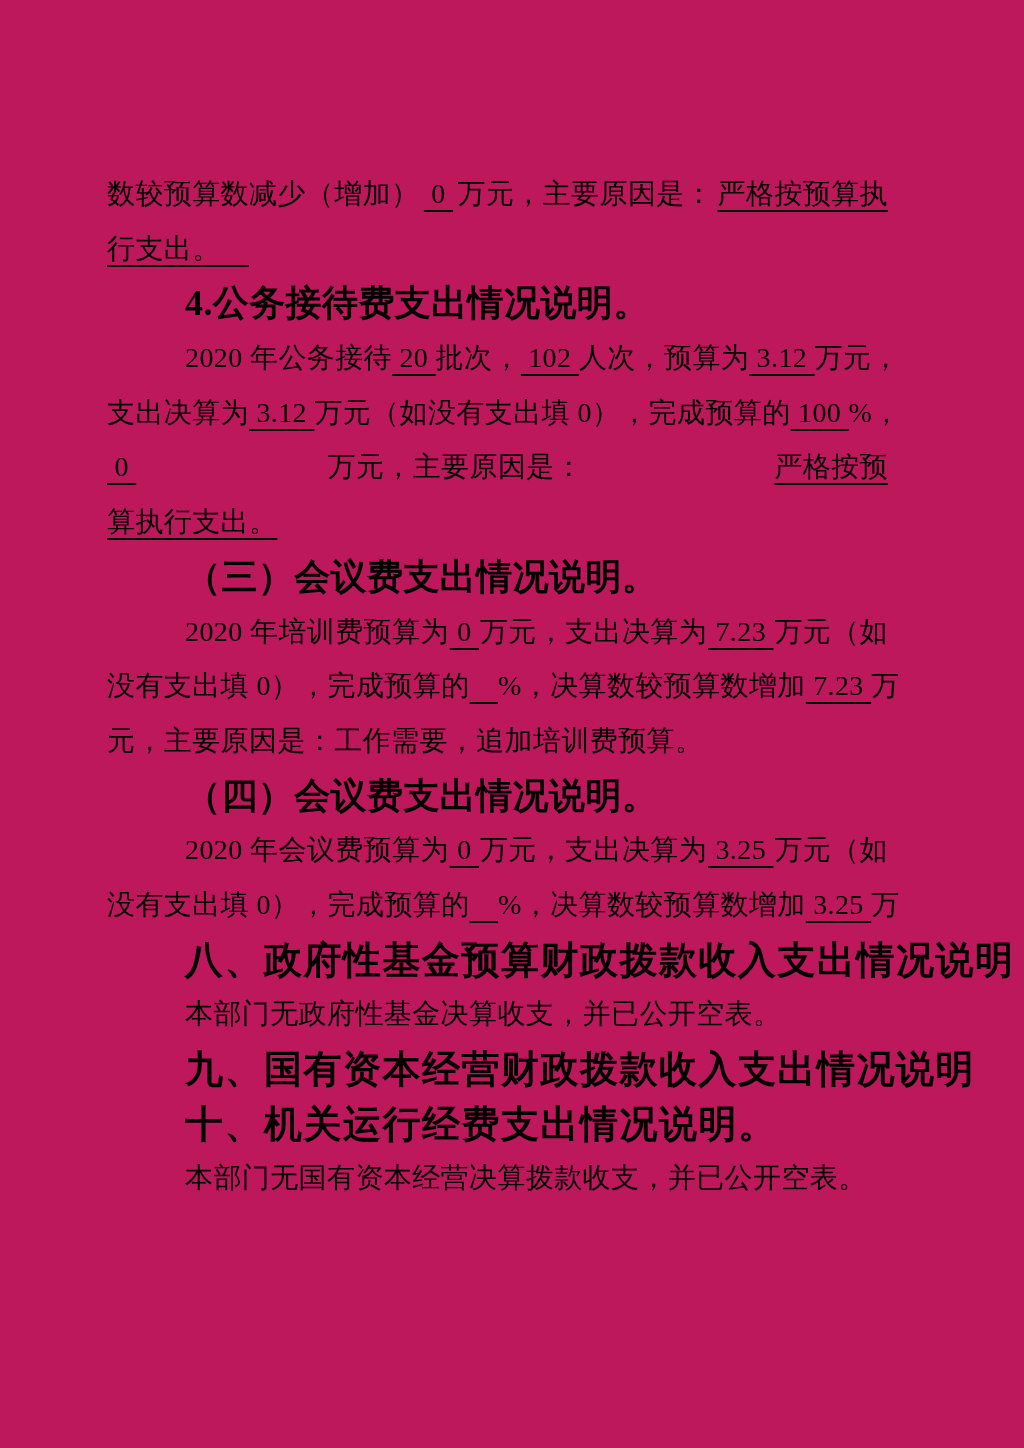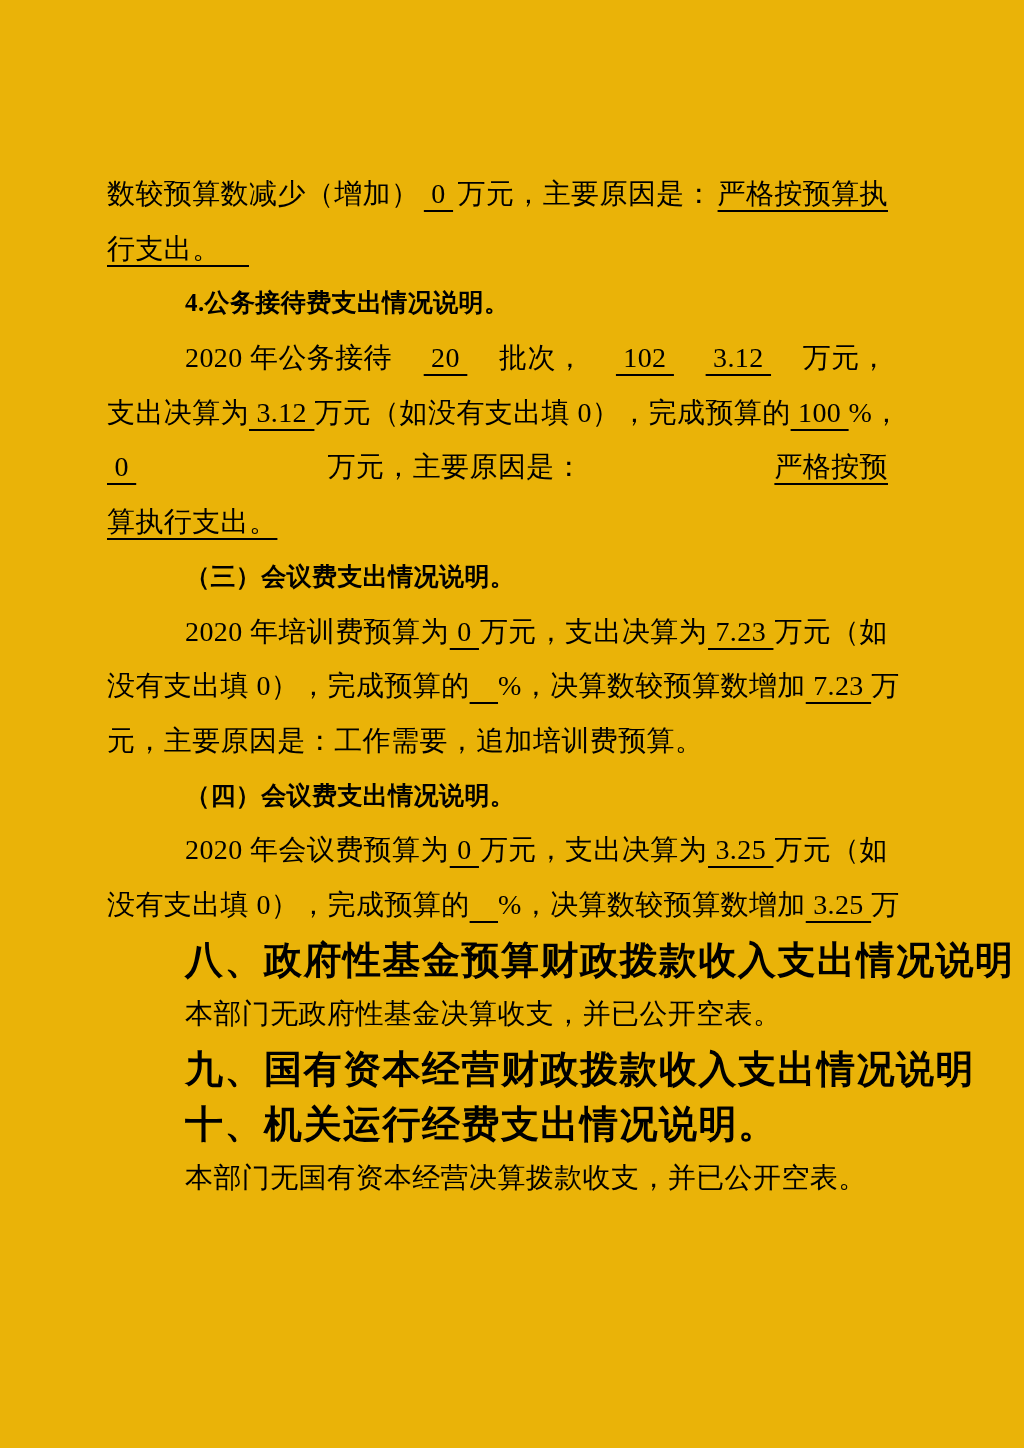--- a/index.html
+++ b/index.html
@@ -4,21 +4,21 @@
 <style>
   html, body {
     margin: 0;
     padding: 0;
     background: #ffffff;
   }
   .page {
     position: relative;
     width: 1024px;
     height: 1448px;
-    background: #eab308;
+    background: #be185d;
     color: #000000;
     font-family: "Liberation Serif", "DejaVu Serif", serif;
     overflow: hidden;
   }
   .content {
     position: absolute;
     left: 107px;
     top: 167px;
     width: 781px;
   }
@@ -33,21 +33,21 @@
   .line.fill {
     display: flex;
     justify-content: space-between;
     align-items: baseline;
   }
   .line.indent {
     padding-left: 78px;
   }
   .line.h-serif {
     font-weight: 700;
-    font-size: 25px;
+    font-size: 36px;
   }
   .line.h-sans {
     font-family: "Liberation Sans", "DejaVu Sans", sans-serif;
     font-weight: 700;
     font-size: 38px;
     letter-spacing: 1.5px;
   }
   .seg {
     white-space: pre;
   }
@@ -59,21 +59,21 @@
   }
 </style>
 </head>
 <body>
 
 <div class="page">
   <div class="content" id="content">
       <div class="line fill"><span class="seg">数较预算数减少（增加）</span><span class="seg u"> 0 </span><span class="seg">万元，主要原因是：</span><span class="seg u">严格按预算执</span></div>
       <div class="line"><span class="seg u">行支出。　</span></div>
       <div class="line indent h-serif"><span class="seg">4.公务接待费支出情况说明。</span></div>
-      <div class="line fill indent"><span class="seg">2020 年公务接待</span><span class="seg u"> 20 </span><span class="seg">批次，</span><span class="seg u"> 102 </span><span class="seg u"> 3.12 </span><span class="seg">万元，</span></div>
+      <div class="line fill indent"><span class="seg">2020 年公务接待</span><span class="seg u"> 20 </span><span class="seg">批次，</span><span class="seg u"> 102 </span><span class="seg">人次，预算为</span><span class="seg u"> 3.12 </span><span class="seg">万元，</span></div>
       <div class="line fill"><span class="seg">支出决算为</span><span class="seg u"> 3.12 </span><span class="seg">万元（如没有支出填 0），完成预算的</span><span class="seg u"> 100 </span><span class="seg">%，</span></div>
       <div class="line fill"><span class="seg u"> 0 </span><span class="seg">万元，主要原因是：</span><span class="seg u">严格按预</span></div>
       <div class="line"><span class="seg u">算执行支出。</span></div>
       <div class="line indent h-serif"><span class="seg">（三）会议费支出情况说明。</span></div>
       <div class="line fill indent"><span class="seg">2020 年培训费预算为</span><span class="seg u"> 0 </span><span class="seg">万元，支出决算为</span><span class="seg u"> 7.23 </span><span class="seg">万元（如</span></div>
       <div class="line fill"><span class="seg">没有支出填 0），完成预算的</span><span class="seg u">　</span><span class="seg">%，决算数较预算数增加</span><span class="seg u"> 7.23 </span><span class="seg">万</span></div>
       <div class="line"><span class="seg">元，主要原因是：工作需要，追加培训费预算。</span></div>
       <div class="line indent h-serif"><span class="seg">（四）会议费支出情况说明。</span></div>
       <div class="line fill indent"><span class="seg">2020 年会议费预算为</span><span class="seg u"> 0 </span><span class="seg">万元，支出决算为</span><span class="seg u"> 3.25 </span><span class="seg">万元（如</span></div>
       <div class="line fill"><span class="seg">没有支出填 0），完成预算的</span><span class="seg u">　</span><span class="seg">%，决算数较预算数增加</span><span class="seg u"> 3.25 </span><span class="seg">万</span></div>

